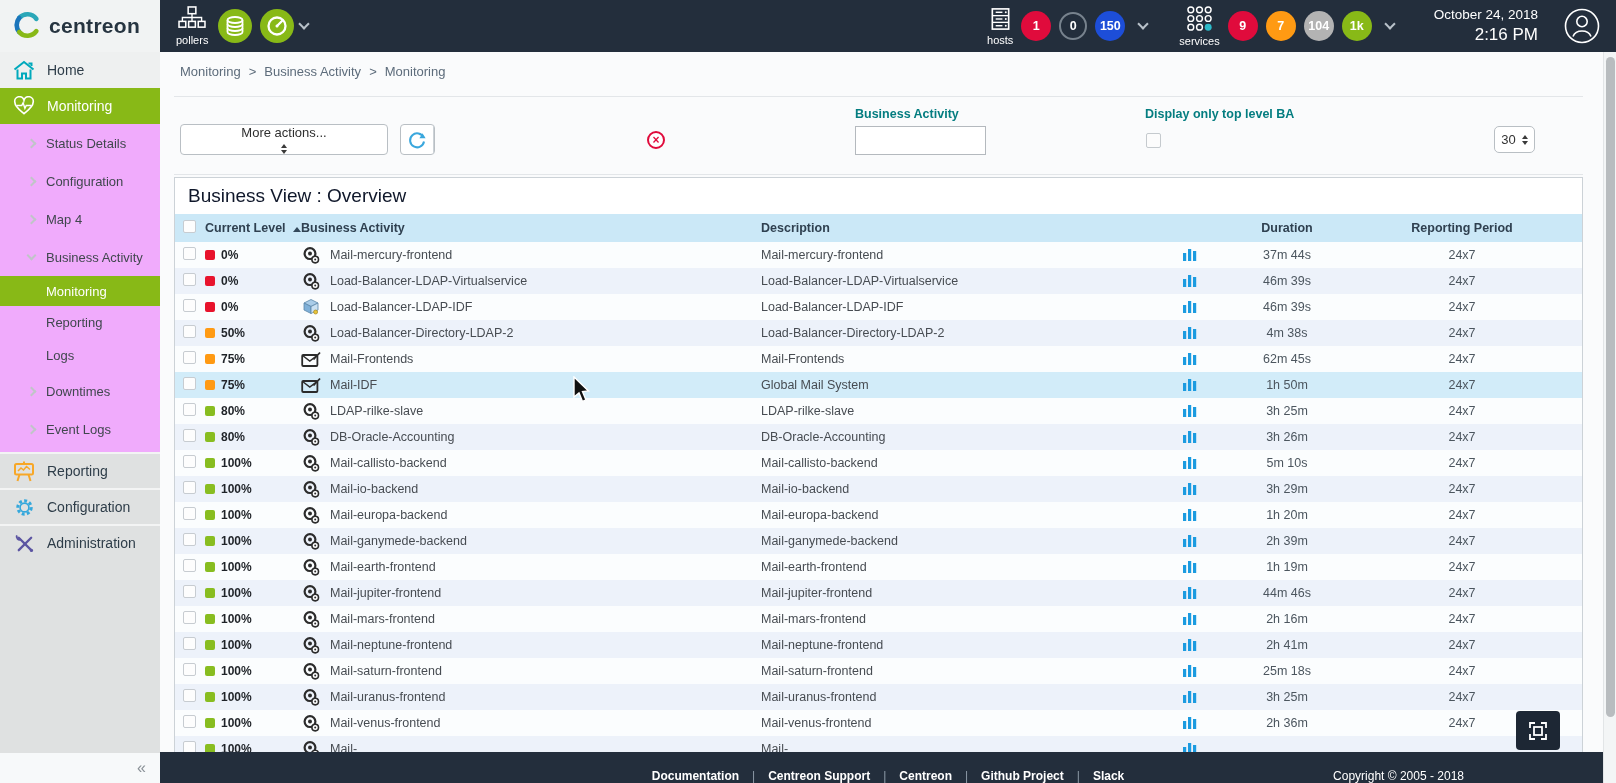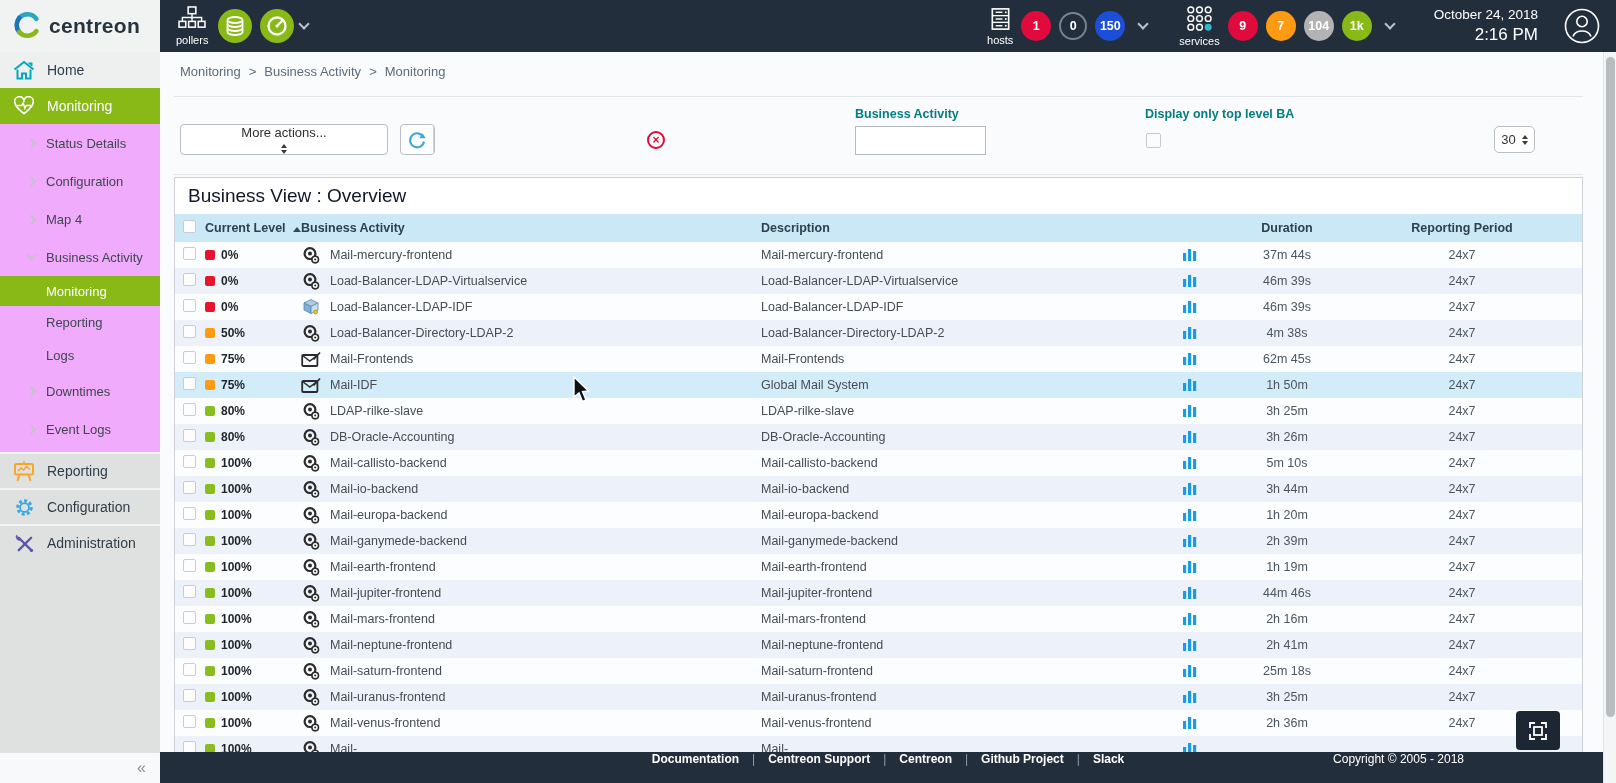--- a/index.html
+++ b/index.html
@@ -111,21 +111,21 @@
   .ba-icon { width:20px; height:18px; display:inline-flex; align-items:center; justify-content:center; flex:none; }
   .c-dur, .c-per { text-align:center; color:#4c565f; }
   .c-chart { display:flex; justify-content:center; }
   .hsort { display:inline-block; margin-left:7px; width:0; height:0;
            border-left:4px solid transparent; border-right:4px solid transparent;
            border-bottom:5px solid #33485a; }
   .h-center { text-align:center; }
 
   
   .footer { position:absolute; left:160px; bottom:0; width:1456px; height:31px; background:#232e3c;
-            display:flex; align-items:flex-start; justify-content:center; z-index:25; color:#fff; }
+            display:flex; align-items:flex-end; justify-content:center; z-index:25; color:#fff; }
   .f-links { display:flex; gap:13px; align-items:center; font-size:12px; font-weight:700; }
   .f-sep { color:#8d9aa7; font-weight:400; }
   .f-copy { position:absolute; right:152px; font-size:12px; font-weight:400; }
   .vscroll { position:absolute; right:0; top:52px; width:13px; height:731px; background:#f3f5f6;
              border-left:1px solid #e2e5e7; z-index:40; }
   .vthumb { position:absolute; left:1.5px; top:5px; width:9px; height:660px;
             background:#b8bcbf; border-radius:5px; }
   .fullscreen-btn { position:absolute; left:1516px; top:711px; width:44px; height:39px;
                     background:#1d2734; border-radius:4px; display:flex; align-items:center;
                     justify-content:center; z-index:35; }
@@ -656,21 +656,21 @@
             <span>Mail-io-backend</span>
           </div>
     <div>Mail-io-backend</div>
     <div class="c-chart">
             <span><svg width="16" height="14" viewBox="0 0 16 14">
                 <rect x="1" y="6" width="3.2" height="8" fill="#1b9be0"></rect>
                 <rect x="6" y="2" width="3.2" height="12" fill="#1b9be0"></rect>
                 <rect x="11" y="4" width="3.2" height="10" fill="#1b9be0"></rect>
               </svg></span>
           </div>
-    <div class="c-dur">3h 44m</div>
+    <div class="c-dur">3h 29m</div>
     <div class="c-per">24x7</div>
   </div>
         <div class="trow tgrid">
     <div><span class="cb"></span></div>
     <div class="c-level">
             <span class="sq" style="background: rgb(136, 189, 32);"></span>
             <span class="lvl">100%</span>
           </div>
     <div class="c-name">
             <span class="ba-icon">

